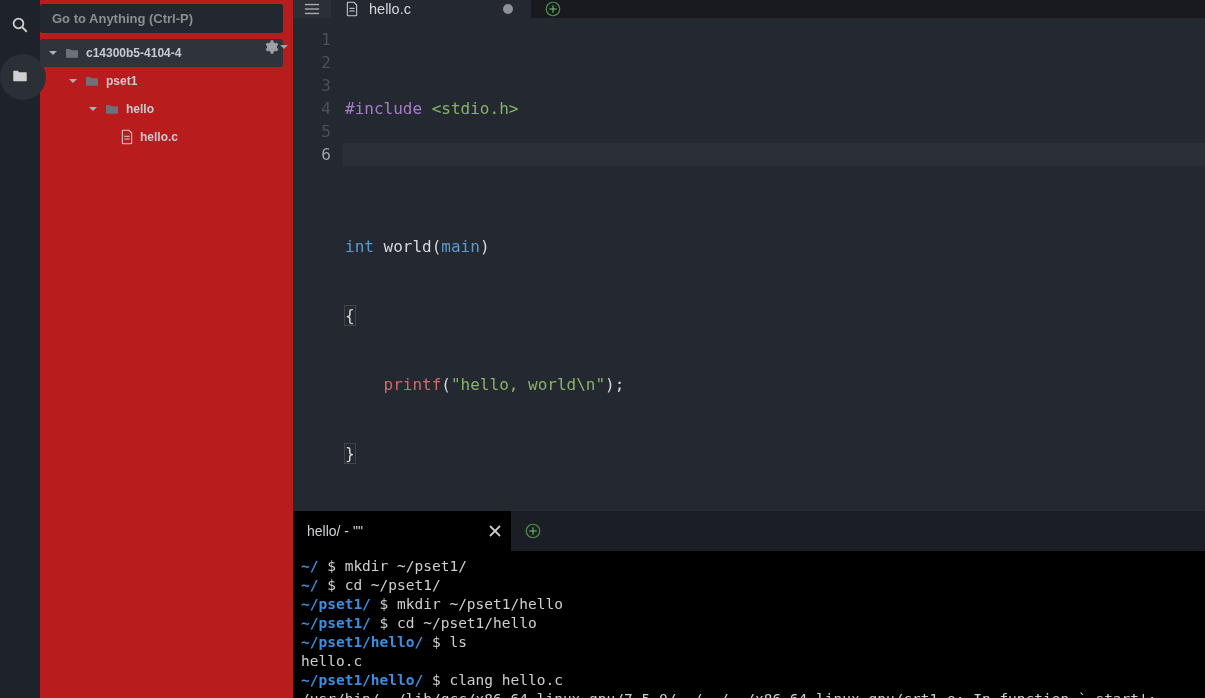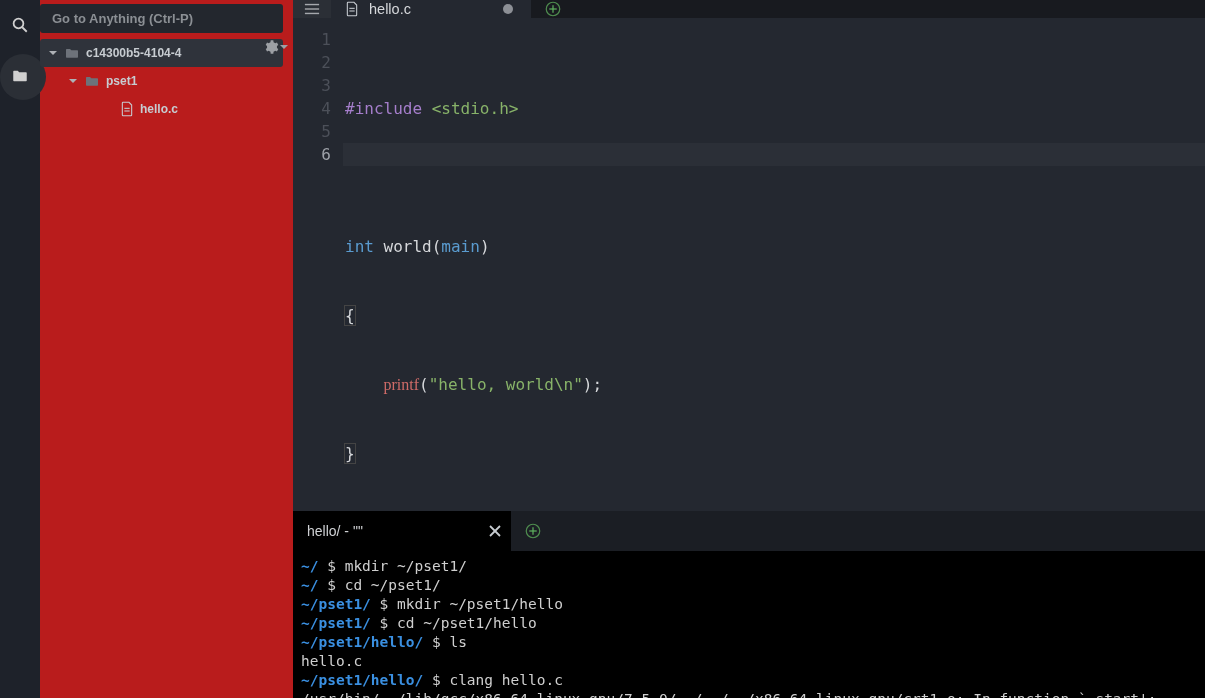--- a/index.html
+++ b/index.html
@@ -34,21 +34,21 @@
   
   .editor { flex:1; display:flex; font-family: Menlo, Consolas, "DejaVu Sans Mono", monospace; font-size:16px; line-height:23px; }
   .gutter { width:50px; background:#242830; color:#4c5059; text-align:right; padding:10px 12px 0 0; user-select:none;}
   .gutter .ln { height:23px; }
   .gutter .cur { color:#9ea2a9;}
   .code { flex:1; padding:10px 0 0 2px; position:relative; color:#d6d8db; white-space:pre;}
   .code .line{ height:23px; }
   .code .highlight-line{ position:absolute; left:0; right:0; height:23px; background:#2b2f37;}
   .tok-inc   { color:#a57ecb;}
   .tok-str   { color:#88b369;}
-  .tok-func  { color:#ce6b68;font-family:Liberation Serif, serif;}
+  .tok-func  { color:#ce6b68;}
   .tok-type  { color:#5a9bcf;}
   .tok-esc   { color:#88b369;}
   .brace-hl  { outline:1px solid #444; }
   
   .termpane { height:304px; background:#000; display:flex; flex-direction:column;}
   .term-tabs{ height:40px; background:#1b1e24; display:flex; align-items:stretch;}
   .term-tab { width:218px; background:#000; display:flex; align-items:center; padding:0 6px 0 14px; color:#cfd1d4; font-size:14px; gap:10px;}
   .term-tab .close{ margin-left:auto; color:#b8bbc0; padding:4px;}
   .term-add{ width:44px; display:flex; align-items:center; justify-content:center; color:#4f8d4f;}
   .term-body{ flex:1; padding:6px 8px 0 8px; font-family: Menlo, Consolas, "DejaVu Sans Mono", monospace; font-size:14.5px; line-height:19px; color:#cfcfcf; white-space:pre-wrap; overflow:hidden;}
@@ -110,20 +110,33 @@
             </svg>
           </span>
         <span class="foldicon">
             <svg width="16" height="14" viewBox="0 0 24 20" fill="#6d727a">
               <path d="M3 5a1 1 0 0 1 1-1h5l2 2h9a1 1 0 0 1 1 1v9a1 1 0 0 1-1 1H4a1 1 0 0 1-1-1z"></path>
             </svg>
           </span>
         <span>pset1</span>
       </div>
 
+      <div class="tree-row indent2">
+        <span class="chev">
+            <svg width="10" height="10" viewBox="0 0 10 10" fill="#aeb1b6">
+              <path d="M1 3l4 4 4-4z"></path>
+            </svg>
+          </span>
+        <span class="foldicon">
+            <svg width="16" height="14" viewBox="0 0 24 20" fill="#6d727a">
+              <path d="M3 5a1 1 0 0 1 1-1h5l2 2h9a1 1 0 0 1 1 1v9a1 1 0 0 1-1 1H4a1 1 0 0 1-1-1z"></path>
+            </svg>
+          </span>
+        <span>hello</span>
+      </div>
 
       <div class="tree-row indent3">
         <span class="fileicon">
             <svg width="14" height="16" viewBox="0 0 20 24" fill="none" stroke="#c7ccd1" stroke-width="1.6">
               <path d="M4 2h9l4 4v15a1 1 0 0 1-1 1H4a1 1 0 0 1-1-1V3a1 1 0 0 1 1-1z"></path>
               <line x1="6" y1="11" x2="14" y2="11"></line>
               <line x1="6" y1="15" x2="14" y2="15"></line>
             </svg>
           </span>
         <span>hello.c</span>

